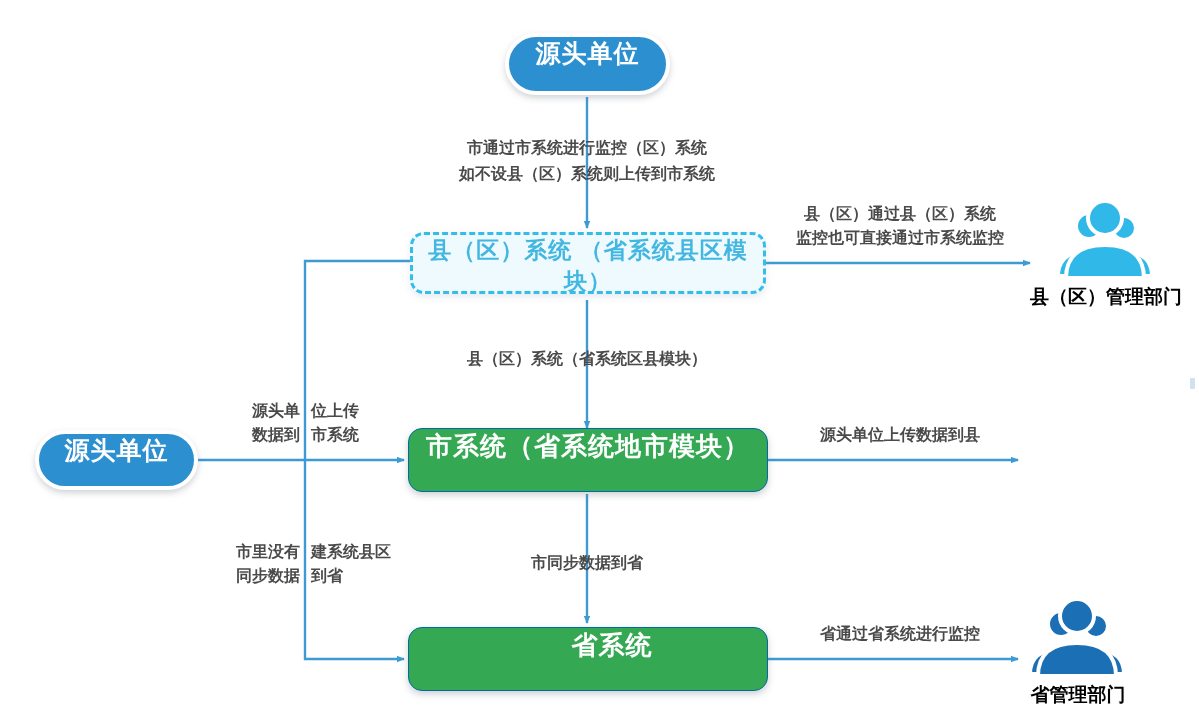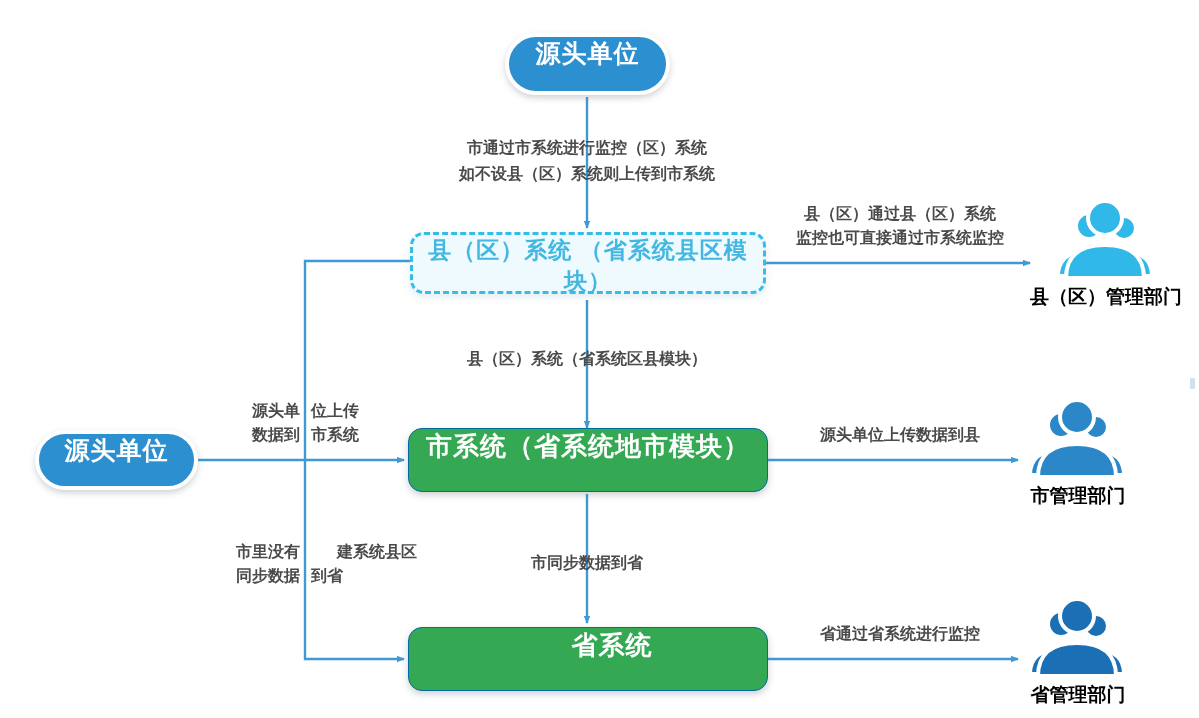--- a/index.html
+++ b/index.html
@@ -162,48 +162,36 @@
 
   <div class="lab" style="left:790px; top:622px; width:220px;">省通过省系统进行监控</div>
 
   <div class="lab left" style="left:205px; top:399px; width:95px;">源头单</div>
   <div class="lab left" style="left:205px; top:423px; width:95px;">数据到</div>
   <div class="lab right" style="left:311px; top:399px; width:110px;">位上传</div>
   <div class="lab right" style="left:311px; top:423px; width:110px;">市系统</div>
 
   <div class="lab left" style="left:185px; top:540px; width:115px;">市里没有</div>
   <div class="lab left" style="left:185px; top:564px; width:115px;">同步数据</div>
-  <div class="lab right" style="left:311px; top:540px; width:140px;margin-left:26px;">建系统县区</div>
+  <div class="lab right" style="left:311px; top:540px; width:140px;">建系统县区</div>
   <div class="lab right" style="left:311px; top:564px; width:140px;">到省</div>
 
   <div class="people" style="left:1030px; top:196px;">
     <span>
       <svg width="120" height="86" viewBox="0 0 120 86" xmlns="http://www.w3.org/2000/svg">
         <g stroke="#ffffff" stroke-width="4" stroke-linejoin="round">
           <path fill="#2fb8e8" d="M30 30a13 13 0 1 1 26 0 13 13 0 0 1-26 0zM12 80c0-16 10-25 31-25s31 9 31 25z"></path>
           <path fill="#2fb8e8" d="M66 32a12 12 0 1 1 24 0 12 12 0 0 1-24 0zM50 80c0-15 9-24 28-24s28 9 28 24z"></path>
           <path fill="#2fb8e8" d="M42 22a17 17 0 1 1 34 0 17 17 0 0 1-34 0zM20 82c0-21 13-33 39-33s39 12 39 33z"></path>
         </g>
       </svg>
     </span>
     <span class="caption">县（区）管理部门</span>
   </div>
 
-  <div class="people" style="left:1018px; top:395px;">
-    <span>
-      <svg width="120" height="86" viewBox="0 0 120 86" xmlns="http://www.w3.org/2000/svg">
-        <g stroke="#ffffff" stroke-width="4" stroke-linejoin="round">
-          <path fill="#2b87c8" d="M30 30a13 13 0 1 1 26 0 13 13 0 0 1-26 0zM12 80c0-16 10-25 31-25s31 9 31 25z"></path>
-          <path fill="#2b87c8" d="M66 32a12 12 0 1 1 24 0 12 12 0 0 1-24 0zM50 80c0-15 9-24 28-24s28 9 28 24z"></path>
-          <path fill="#2b87c8" d="M42 22a17 17 0 1 1 34 0 17 17 0 0 1-34 0zM20 82c0-21 13-33 39-33s39 12 39 33z"></path>
-        </g>
-      </svg>
-    </span>
-    <span class="caption">市管理部门</span>
-  </div>
 
   <div class="people" style="left:1018px; top:594px;">
     <span>
       <svg width="120" height="86" viewBox="0 0 120 86" xmlns="http://www.w3.org/2000/svg">
         <g stroke="#ffffff" stroke-width="4" stroke-linejoin="round">
           <path fill="#1a6fb5" d="M30 30a13 13 0 1 1 26 0 13 13 0 0 1-26 0zM12 80c0-16 10-25 31-25s31 9 31 25z"></path>
           <path fill="#1a6fb5" d="M66 32a12 12 0 1 1 24 0 12 12 0 0 1-24 0zM50 80c0-15 9-24 28-24s28 9 28 24z"></path>
           <path fill="#1a6fb5" d="M42 22a17 17 0 1 1 34 0 17 17 0 0 1-34 0zM20 82c0-21 13-33 39-33s39 12 39 33z"></path>
         </g>
       </svg>

